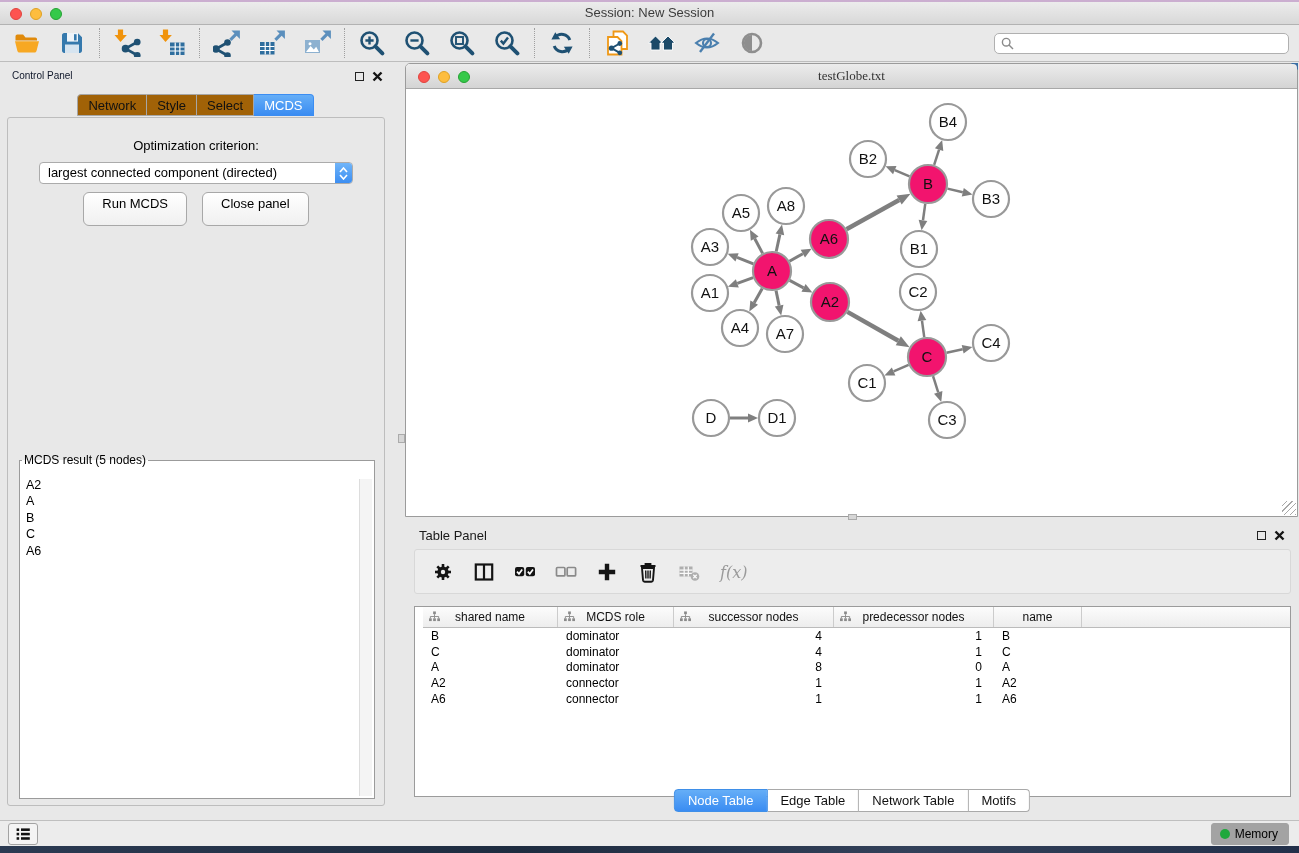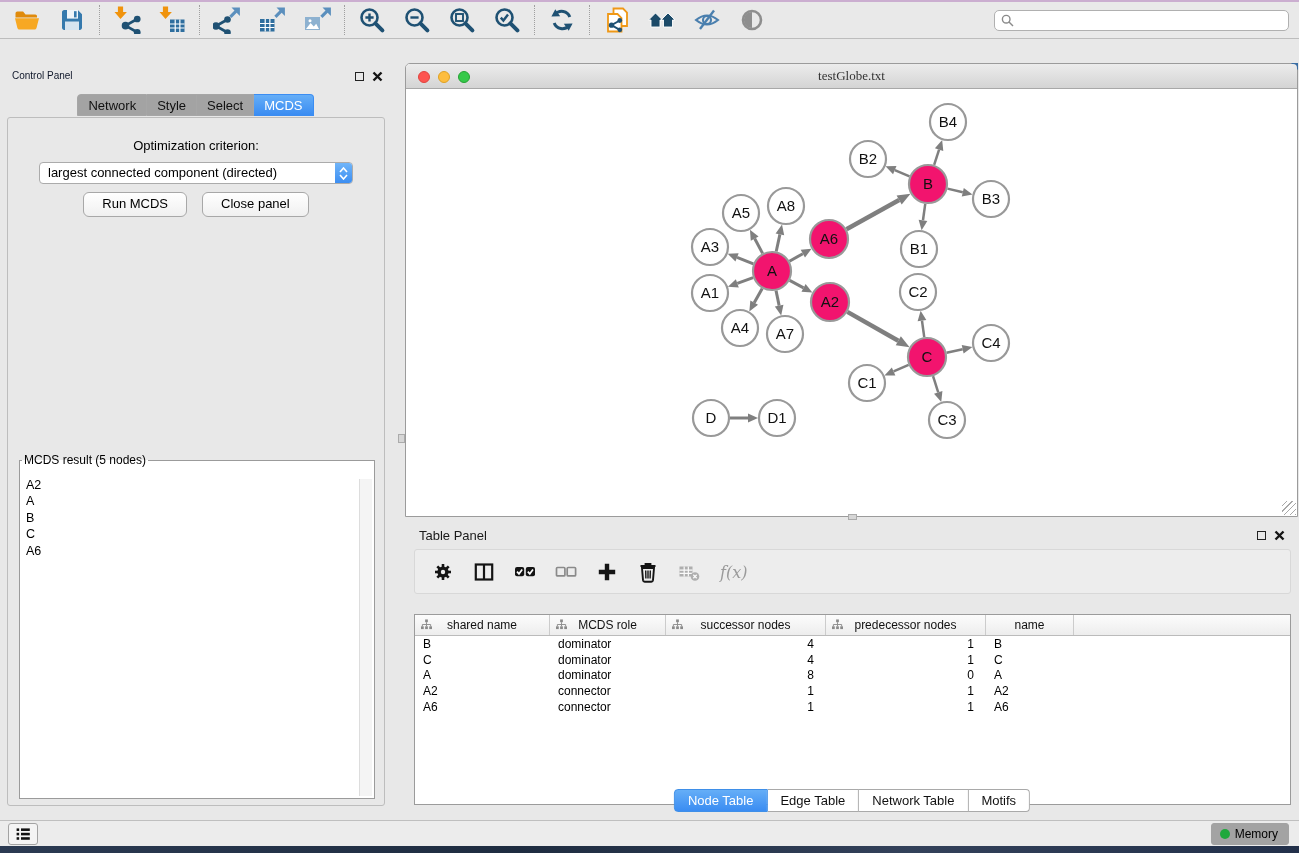--- a/index.html
+++ b/index.html
@@ -17,50 +17,50 @@
   .tgroup { display:flex; align-items:center; gap:15px; padding:0 12px; }
   .tsep { width:0; height:30px; border-left:1px dotted #9f9f9f; }
   .tbtn { width:30px; height:30px; display:flex; align-items:center; justify-content:center; }
   .searchbox { position:absolute; right:10px; top:8px; width:295px; height:21px; background:#fff; border:1px solid #b0b0b0; border-radius:5px; display:flex; align-items:center; padding-left:6px; }
   .content { position:absolute; top:62px; left:0; right:0; bottom:33px; }
   
   .cpanel { position:absolute; left:0; top:0; width:391px; height:100%; }
   .cp-header { height:28px; padding:8px 12px 0; font-size:10px; color:#0f172a; position:relative; }
   .winbtns { position:absolute; right:8px; top:9px; display:flex; gap:8px; align-items:center; }
   .cp-tabs { position:relative; z-index:2; display:flex; justify-content:center; margin-top:4px; }
-  .ctab { height:22px; padding:0 10px; background:#a3a3a3; border:1px solid #a6a6a6; border-left:none; font-size:13px; line-height:21px; color:#111; }
+  .ctab { height:22px; padding:0 10px; background:#a16207; border:1px solid #a6a6a6; border-left:none; font-size:13px; line-height:21px; color:#111; }
   .ctab:first-child { border-left:1px solid #a6a6a6; border-top-left-radius:4px; }
   .ctab:last-child { border-top-right-radius:4px; }
   .ctab.sel { background:linear-gradient(#65aef7,#3a8cf2); color:#fff; border-color:#3b8df2; }
   .cp-body { position:absolute; left:7px; right:6px; top:55px; bottom:14px; border:1px solid #bdbdbd; border-radius:3px; }
   .opt-label { text-align:center; margin-top:20px; font-size:13px; color:#000000; }
   .selectrow { margin:9px auto 0; width:314px; height:22px; background:#fff; border:1px solid #ababab; border-radius:4px; position:relative; font-size:13px; }
   .selectrow .val { line-height:20px; padding-left:8px; color:#000; }
   .spin { position:absolute; right:0; top:0; bottom:0; width:17px; border-radius:0 3px 3px 0; background:linear-gradient(#70b5f9,#3c8ef2); display:flex; flex-direction:column; align-items:center; justify-content:center; gap:1px; }
   .btnrow { display:flex; justify-content:center; gap:15px; margin-top:8px; }
-  .pushbtn { height:25px; padding:0 18px; background:linear-gradient(#ffffff,#f0f0f0); border:1px solid #a8a8a8; border-radius:6px; font-size:13px; color:#000; line-height:21px; }
+  .pushbtn { height:34px; padding:0 18px; background:linear-gradient(#ffffff,#f0f0f0); border:1px solid #a8a8a8; border-radius:6px; font-size:13px; color:#000; line-height:21px; }
   fieldset.resultbox { position:absolute; left:11px; right:9px; top:335px; bottom:6px; border:1px solid #9b9b9b; background:#fff; }
   fieldset.resultbox legend { font-size:12px; color:#000; margin-left:2px; padding:0 2px; }
   .resultlist { position:absolute; left:2px; right:16px; top:8px; bottom:2px; font-size:12.5px; line-height:16.4px; padding:2px 0 0 4px; color:#000; }
   .scrollstrip { position:absolute; right:2px; top:12px; bottom:2px; width:13px; background:#f4f4f4; border-left:1px solid #ddd; }
   
   .rside { position:absolute; left:405px; right:0; top:0; bottom:0; }
   .netframe { position:absolute; left:0; right:1px; top:1px; height:454px; border:1px solid #9b9b9b; border-radius:5px 5px 0 0; background:#fff; }
   .nf-titlebar { height:25px; background:linear-gradient(#ececec,#d4d4d4); border-bottom:1px solid #a8a8a8; border-radius:4px 4px 0 0; position:relative;font-family:Liberation Serif, serif; }
   .nf-titlebar .title { text-align:center; line-height:24px; font-size:13px; color:#333; }
   .nf-titlebar .lights { top:7px; left:12px; }
   .nf-canvas { position:relative; height:426px; overflow:hidden; }
   .grip { position:absolute; right:1px; bottom:1px; width:14px; height:14px; background:repeating-linear-gradient(135deg, transparent 0 3px, #a8a8a8 3px 4px); }
   .bluecorner { position:absolute; right:-1px; top:-1px; width:0; height:0; border-top:7px solid #3a6ea5; border-left:7px solid transparent; }
   .handle { position:absolute; background:#d6d6d6; border:1px solid #ababab; }
   
   .tpanel { position:absolute; left:0; right:0; top:458px; bottom:0; }
   .tp-header { height:26px; padding:8px 14px 0; font-size:13px; color:#1a1a1a; position:relative; }
   .tp-toolbar { margin:3px 8px 0 9px; height:45px; background:#ededed; border:1px solid #d8d8d8; border-radius:3px; display:flex; align-items:center; gap:19px; padding-left:17px; }
-  .tp-table { margin:20px 8px 0 9px; height:191px; background:#fff; border:1px solid #9b9b9b; font-size:12px; overflow:hidden; }
+  .tp-table { margin:12px 8px 0 9px; height:191px; background:#fff; border:1px solid #9b9b9b; font-size:12px; overflow:hidden;padding-left:8px; }
   .thead { display:grid; grid-template-columns:135px 116px 160px 160px 88px 1fr; height:21px; background:linear-gradient(#fcfcfc,#ededed); border-bottom:1px solid #bbb; }
   .th { position:relative; border-right:1px solid #ccc; display:flex; align-items:center; justify-content:center; font-size:12px; color:#111; }
   .th .hicon { position:absolute; left:6px; top:4px; }
   .trow { display:grid; grid-template-columns:135px 116px 160px 160px 88px 1fr; height:15.8px; align-items:center; color:#000; }
   .td { padding-left:8px; overflow:hidden; white-space:nowrap; }
   .td.num { text-align:right; padding-right:12px; padding-left:0; }
   .tp-tabs { position:absolute; bottom:8px; left:50%; transform:translateX(-50%); display:flex; height:23px; }
   .ttab { padding:0 13px; background:#fff; border:1px solid #a9a9a9; border-left:none; font-size:13px; line-height:21px; color:#111; }
   .ttab:first-child { border-left:1px solid #a9a9a9; border-radius:4px 0 0 4px; }
   .ttab:last-child { border-radius:0 4px 4px 0; }
@@ -71,20 +71,28 @@
   .membtn { position:absolute; right:10px; top:2px; height:22px; padding:0 10px 0 8px; background:#a3a3a3; border:1px solid #a3a3a3; border-radius:3px; display:flex; align-items:center; gap:5px; font-size:12px; color:#000; }
   .memdot { width:10px; height:10px; border-radius:50%; background:#1fa83d; }
   .deskstrip { position:absolute; bottom:0; left:0; right:0; height:7px; background:linear-gradient(90deg,#2b3a52,#1e2c40 40%,#33415a 70%,#22304a); }
   .wbtn-sq { width:9px; height:9px; border:1.5px solid #222; display:inline-block; }
 </style>
 </head>
 <body>
 
 <div class="screen">
   <div class="menusliver"></div>
+  <div class="titlebar">
+    <div class="lights">
+      <div class="light red"></div>
+      <div class="light yellow"></div>
+      <div class="light green"></div>
+    </div>
+    <div class="title">Session: New Session</div>
+  </div>
   <div class="toolbar" id="main-toolbar">
       <div class="tgroup">
         <div class="tbtn">
           <svg width="28" height="28" viewBox="0 0 28 28">
             <path d="M2.5 7.5 c0-1 .8-1.9 1.8-1.9 h5.8 l2.4 2.9 h9.8 c1 0 1.7.8 1.7 1.7 v1.2 H2.5 z" fill="#e08a0b"></path>
             <path d="M2 12.2 h24 l-2.5 9.8 c-.2.9-1 1.5-1.9 1.5 H6.3 c-.9 0-1.7-.6-1.9-1.5 z" fill="#f7a823"></path>
           </svg>
         </div>
         <div class="tbtn">
           <svg width="28" height="28" viewBox="0 0 28 28">

